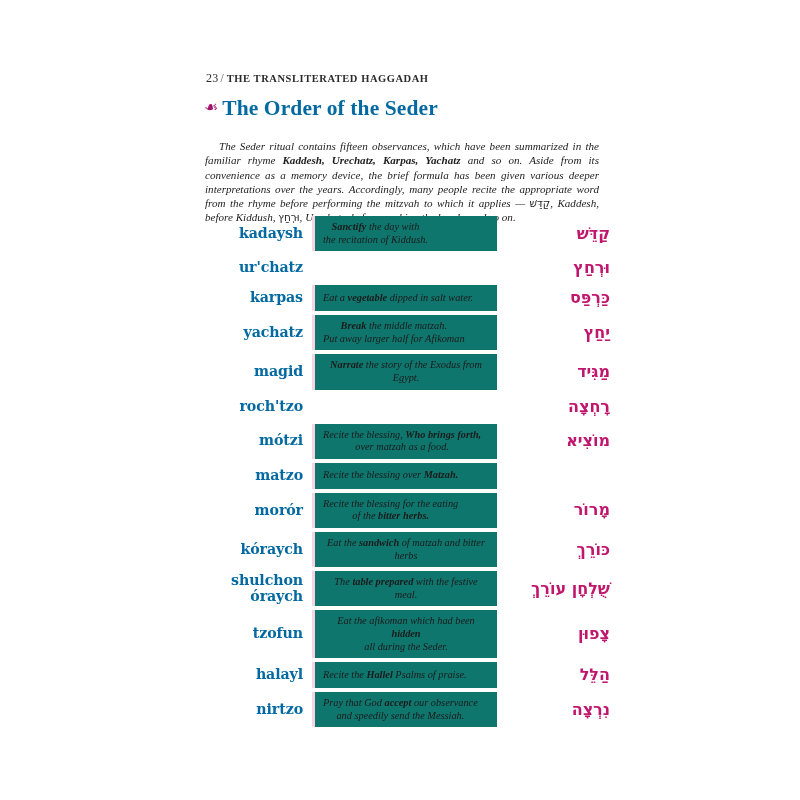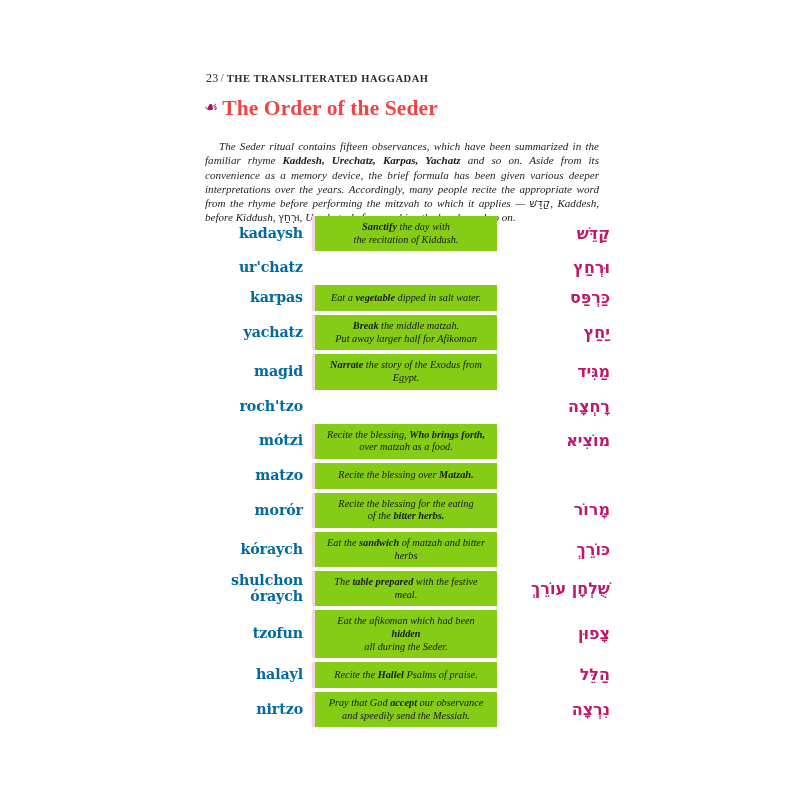--- a/index.html
+++ b/index.html
@@ -61,21 +61,21 @@
     font-size: 17px;
     color: #a3126c;
     transform: scaleX(-1);
     vertical-align: 2px;
     margin-right: 4px;
   }
   .title-text {
     font-family: "Liberation Serif", serif;
     font-weight: bold;
     font-size: 21.5px;
-    color: #ef4444;
+    color: #0369a1;
     letter-spacing: 0.1px;
   }
 
   
   .intro {
     position: absolute;
     left: 205px;
     top: 128px;
     width: 394px;
     font-family: "Liberation Serif", serif;
@@ -124,24 +124,23 @@
     font-size: 14.2px;
     line-height: 15.5px;
     color: #0369a1;
     letter-spacing: -0.1px;
   }
   .translit .tl-line { display: block; white-space: nowrap; }
 
   .band {
     flex: 0 0 185px;
     width: 185px;
-    background: #84cc16;
+    background: #0f766e;
     display: flex;
     align-items: center;
-    justify-content: center;
     box-sizing: border-box;
     padding: 5px 8px;
     border-left: 3px solid #f9d3e2;
   }
   .band-text {
     font-family: "Liberation Serif", serif;
     font-style: italic;
     font-size: 10.3px;
     line-height: 12.6px;
     color: #1a1a1a;

